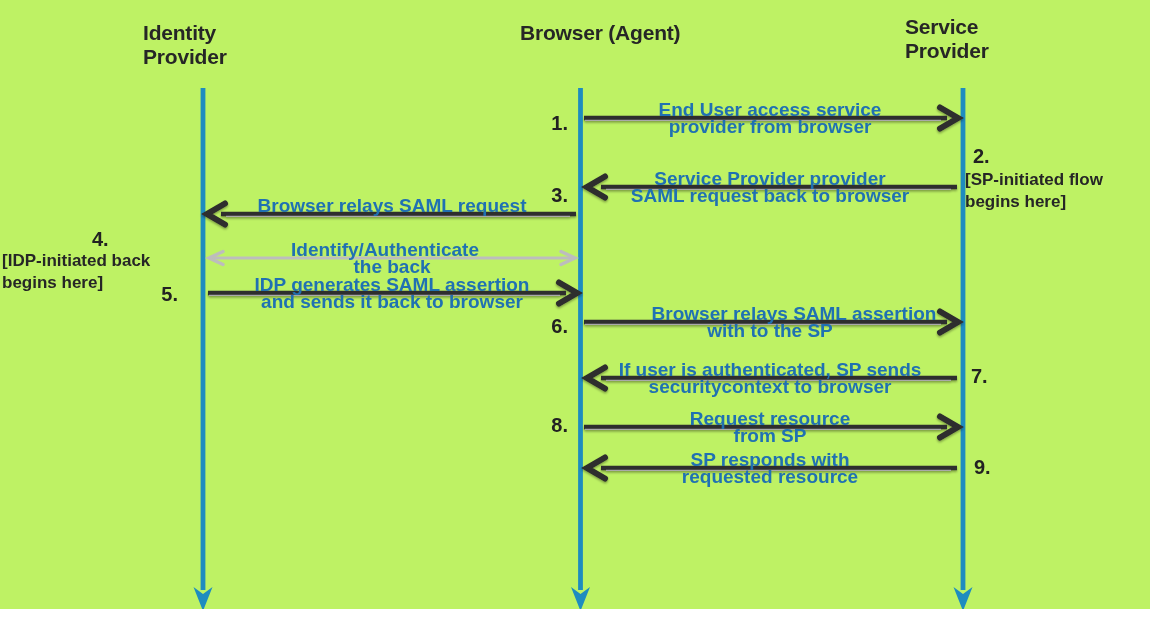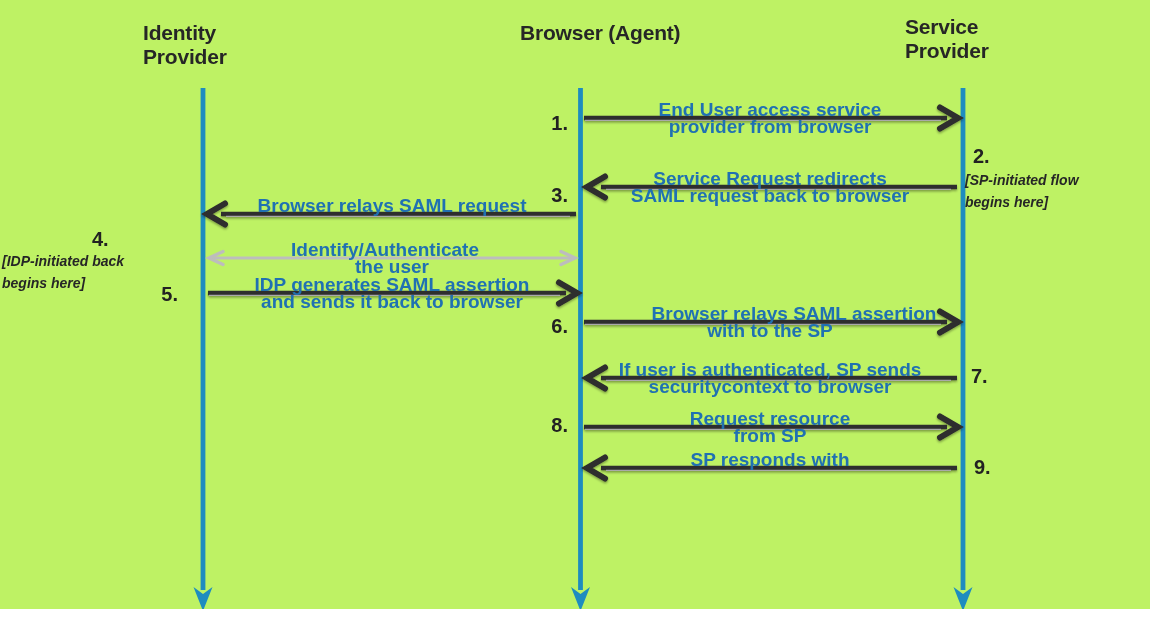--- a/index.html
+++ b/index.html
@@ -15,22 +15,22 @@
   .mlabel {
     position:absolute; z-index:2; width:320px; text-align:center;
     color:#2071b2; font-size:19px; font-weight:700; line-height:14px; white-space:nowrap;
   }
   .mnum {
     position:absolute; z-index:2; color:#222222; font-size:20px; font-weight:600;
     line-height:24px; white-space:nowrap;
   }
   .mnum.ra { text-align:right; }
   .note-line {
-    position:absolute; z-index:2; color:#262626; font-size:14px; font-weight:600;
-    line-height:22px; white-space:nowrap;font-style:italic;
+    position:absolute; z-index:2; color:#262626; font-size:17px; font-weight:600;
+    line-height:22px; white-space:nowrap;
   }
 </style>
 </head>
 <body>
 
 <div id="stage">
 
   <svg id="wires" width="1150" height="632" viewBox="0 0 1150 632">
     <defs>
       <filter id="ds" x="-20%" y="-60%" width="140%" height="260%">
@@ -114,41 +114,42 @@
     <div>Browser (Agent)</div>
   </div>
   <div class="actor-label" style="left:905px; top:15px">
     <div>Service</div>
     <div>Provider</div>
   </div>
 
   <div class="mlabel" style="left:610px; top:103px">End User access service</div>
   <div class="mlabel" style="left:610px; top:120px">provider from browser</div>
 
-  <div class="mlabel" style="left:610px; top:172px">Service Request redirects</div>
+  <div class="mlabel" style="left:610px; top:172px">Service Provider provider</div>
   <div class="mlabel" style="left:610px; top:189px">SAML request back to browser</div>
 
   <div class="mlabel" style="left:232px; top:199px">Browser relays SAML request</div>
 
   <div class="mlabel" style="left:225px; top:243px">Identify/Authenticate</div>
-  <div class="mlabel" style="left:232px; top:260px">the user</div>
+  <div class="mlabel" style="left:232px; top:260px">the back</div>
 
   <div class="mlabel" style="left:232px; top:278px">IDP generates SAML assertion</div>
   <div class="mlabel" style="left:232px; top:295px">and sends it back to browser</div>
 
   <div class="mlabel" style="left:634px; top:307px">Browser relays SAML assertion</div>
   <div class="mlabel" style="left:610px; top:324px">with to the SP</div>
 
   <div class="mlabel" style="left:610px; top:363px">If user is authenticated, SP sends</div>
   <div class="mlabel" style="left:610px; top:380px">securitycontext to browser</div>
 
   <div class="mlabel" style="left:610px; top:412px">Request resource</div>
   <div class="mlabel" style="left:610px; top:429px">from SP</div>
 
   <div class="mlabel" style="left:610px; top:453px">SP responds with</div>
+  <div class="mlabel" style="left:610px; top:470px">requested resource</div>
 
   <div class="mnum ra" style="left:534px; top:111px; width:34px">1.</div>
   <div class="mnum ra" style="left:534px; top:183px; width:34px">3.</div>
   <div class="mnum ra" style="left:134px; top:282px; width:44px">5.</div>
   <div class="mnum ra" style="left:534px; top:314px; width:34px">6.</div>
   <div class="mnum" style="left:971px; top:364px; width:40px">7.</div>
   <div class="mnum ra" style="left:534px; top:413px; width:34px">8.</div>
   <div class="mnum" style="left:974px; top:455px; width:40px">9.</div>
 
   <div class="mnum" style="left:973px; top:144px">2.</div>

